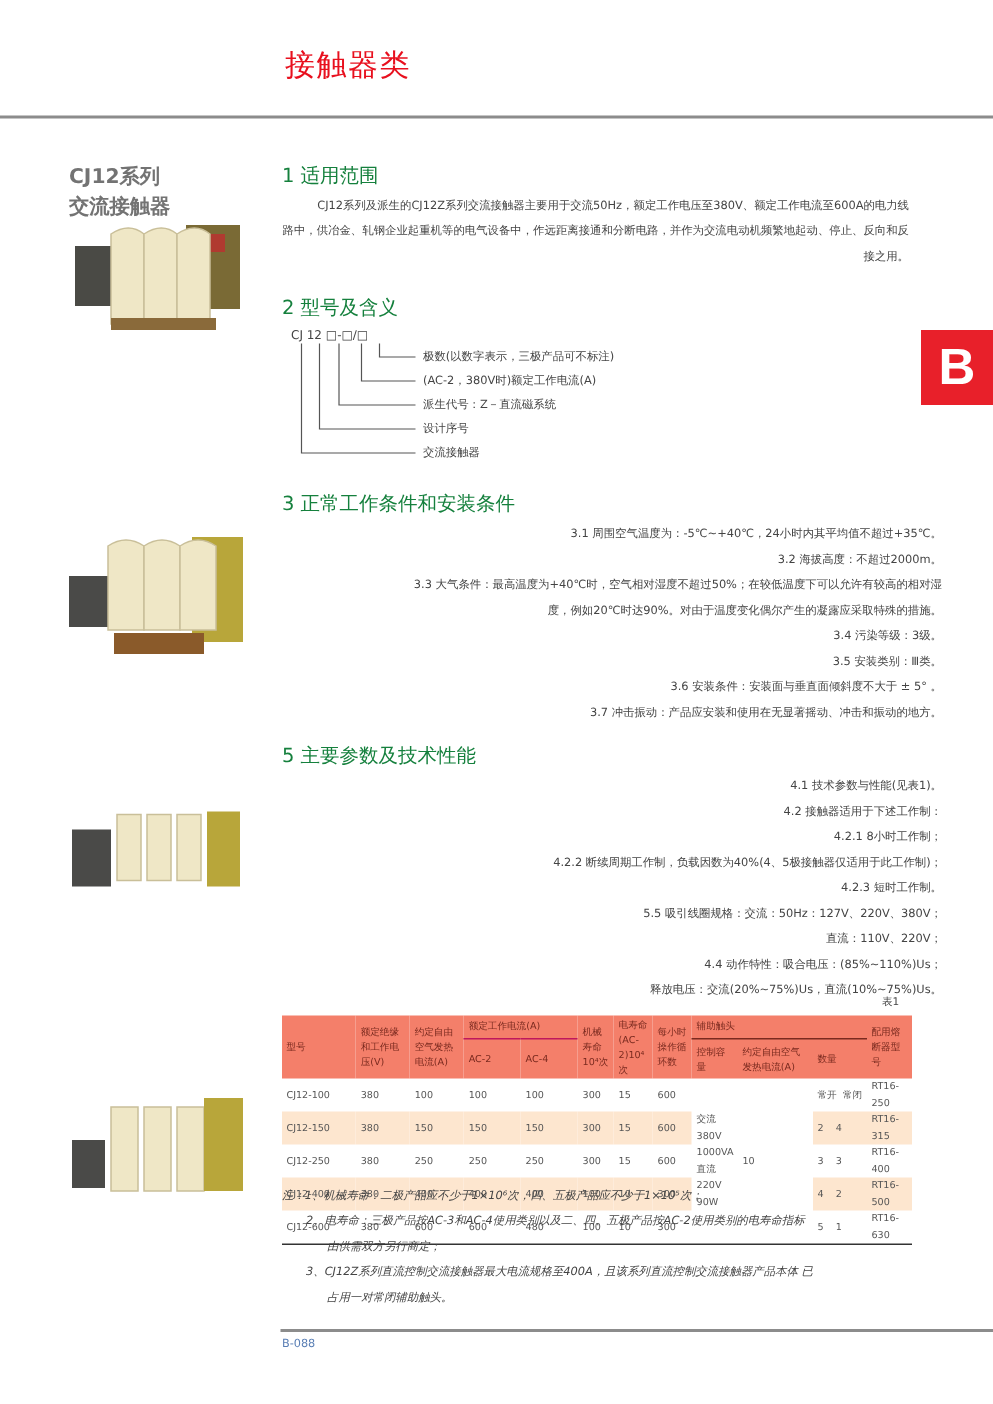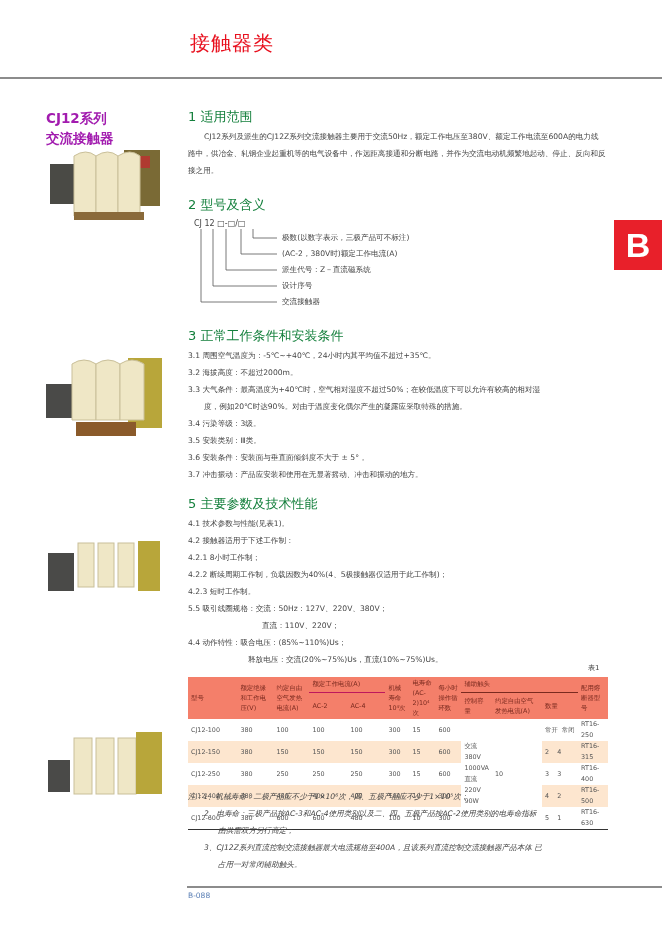--- a/index.html
+++ b/index.html
@@ -1,23 +1,23 @@
 <!DOCTYPE html>
 <html><head>
 <meta charset="utf-8">
 <style>
   html,body{margin:0;padding:0;background:#fff;}
   body{width:662px;height:936px;position:relative;overflow:hidden;font-family:"DejaVu Sans","Liberation Sans",sans-serif;color:#3a3a3a;}
   .abs{position:absolute;}
   .title{left:190px;top:30px;font-size:20px;font-weight:normal;color:#e8101e;letter-spacing:1px;}
   .topline{left:0;top:77px;width:662px;height:2px;background:#8c8c8c;}
-  .side-title{left:46px;top:108px;font-size:13.5px;font-weight:bold;color:#a21caf;line-height:20px;}
+  .side-title{left:46px;top:108px;font-size:13.5px;font-weight:bold;color:#737373;line-height:20px;}
   .tab-b{left:614px;top:220px;width:48px;height:50px;background:#e8202a;color:#fff;font-weight:bold;font-size:34px;text-align:center;line-height:50px;font-family:"Liberation Sans",sans-serif;}
   .h{font-size:13px;color:#15803d;}
-  .p{font-size:7.6px;line-height:17px;color:#444;}
+  .p{font-size:7.6px;line-height:17px;color:#444;text-align:right;}
   .indent{text-indent:16px;}
   .model-code{font-size:8px;color:#444;}
   .diag-label{font-size:7.6px;color:#444;position:absolute;}
   table.spec{border-collapse:collapse;font-size:6.4px;color:#555;}
   table.spec th{background:#f47f6a;color:#7a2a1f;font-weight:normal;text-align:left;padding:1px 3px;line-height:10px;vertical-align:middle;}
   table.spec td{padding:0 3px;height:11px;line-height:11px;text-align:left;}
   tr.alt td.band{background:#fde6cf;}
   .bottomline{left:187px;top:886px;width:475px;height:2px;background:#8c8c8c;}
   .pageno{left:188px;top:891px;font-size:7.5px;color:#5a7fb5;}
   .notes{font-size:7.6px;line-height:17px;color:#444;font-style:italic;}

